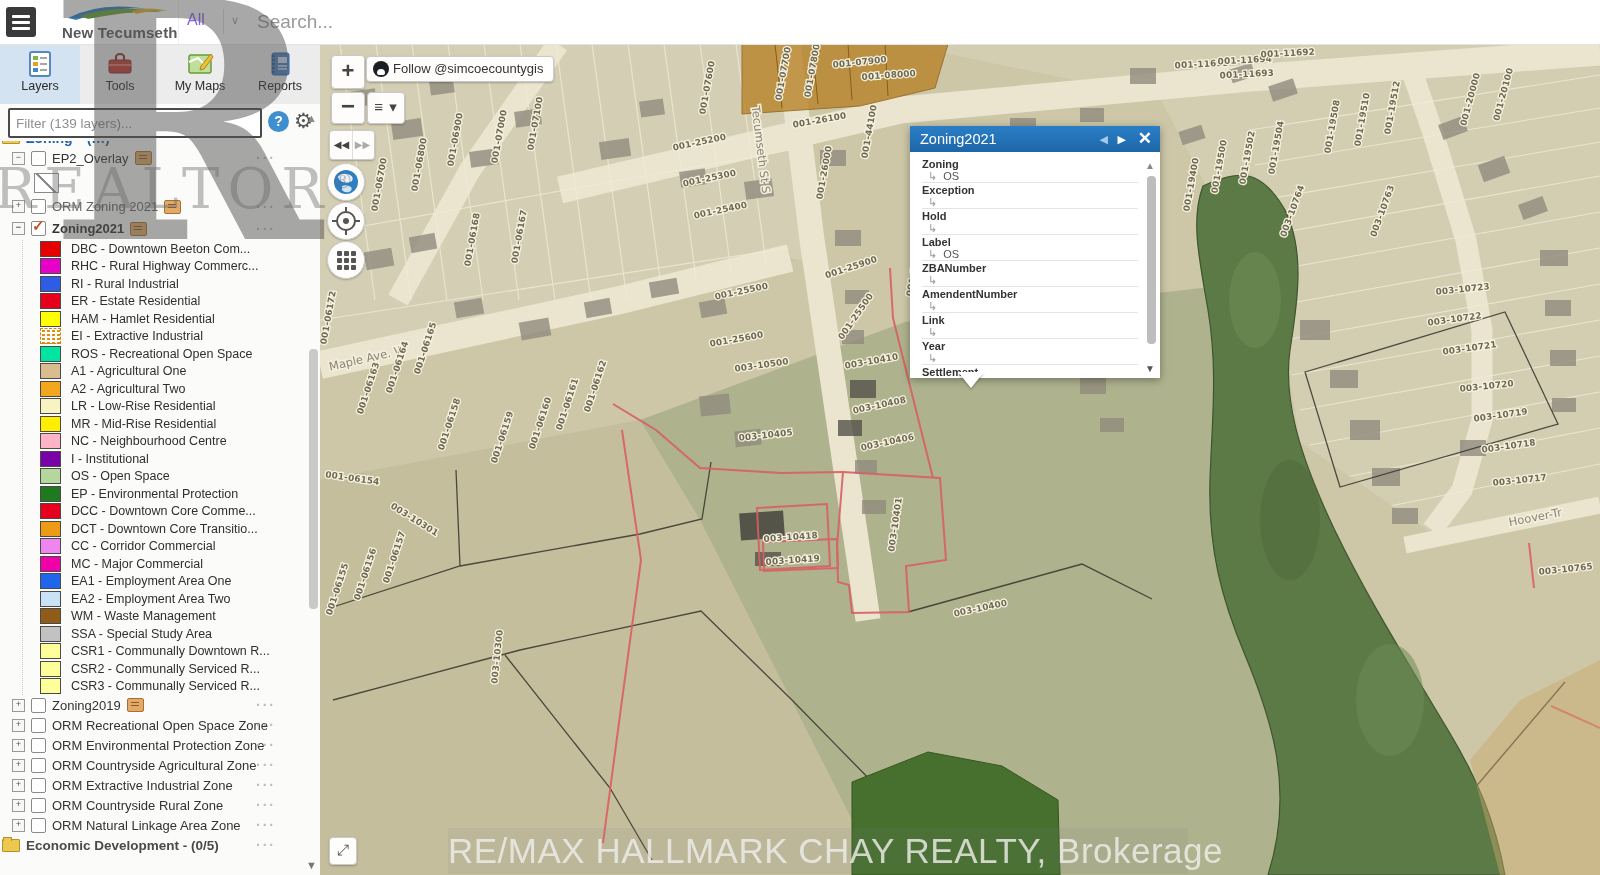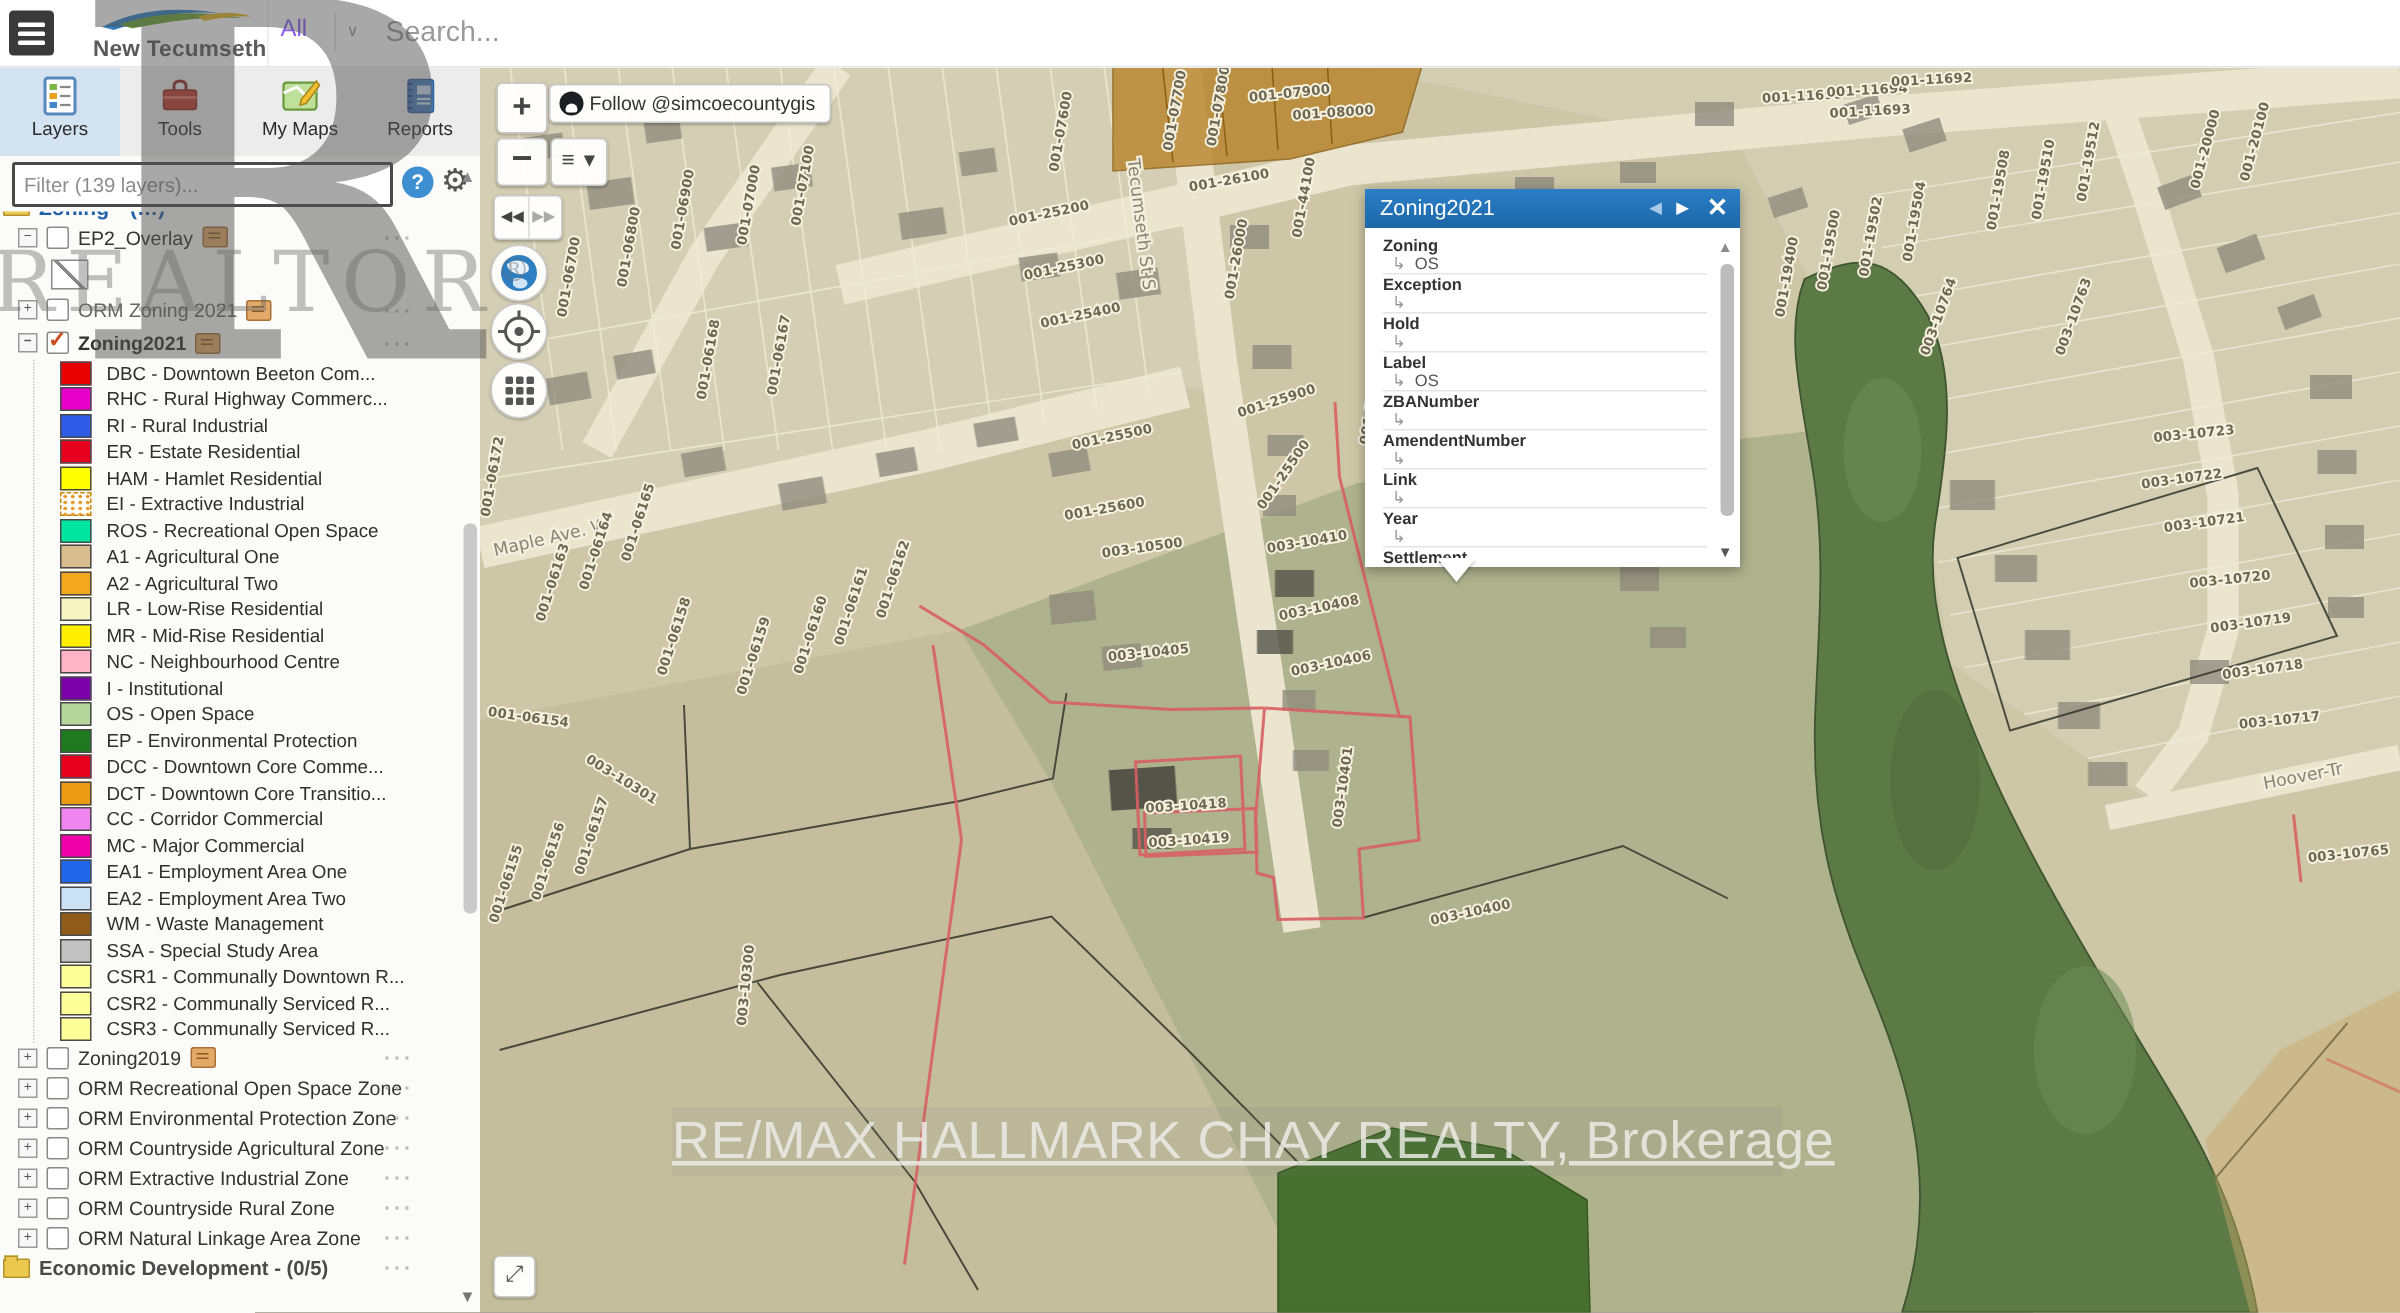--- a/index.html
+++ b/index.html
@@ -118,23 +118,23 @@
   
   .annot{position:absolute;left:898px;top:430px;z-index:18;display:flex;align-items:center;}
   .annot-text{margin-left:10px;font-size:15px;font-weight:600;color:#1b1b1b;white-space:nowrap;}
   
   .wm{position:absolute;pointer-events:none;z-index:50;}
   .wm-R{left:48px;top:-58px;font-family:"DejaVu Serif",serif;font-weight:bold;font-size:330px;
         color:rgba(82,82,82,.5);line-height:1.1;}
   .wm-realtor{left:-6px;top:156px;font-family:"DejaVu Serif",serif;font-size:56px;
         color:rgba(105,105,105,.42);letter-spacing:8px;white-space:nowrap;}
   .wm-realtor sup{font-size:22px;}
-  .wm-remax{left:448px;top:738px;width:740px;text-align:center;font-size:35px;
+  .wm-remax{left:448px;top:828px;width:740px;text-align:center;font-size:35px;
         color:rgba(238,238,234,.82);letter-spacing:.5px;white-space:nowrap;
-        background:rgba(130,130,130,.10);padding:3px 0;text-decoration:underline;}
+        background:rgba(130,130,130,.10);padding:3px 0;}
 </style>
 </head>
 <body>
 
 <div id="app">
 
   <svg id="mapsvg" viewBox="320 44 1280 831">
     <defs>
       <clipPath id="clipUL">
           <polygon points="320,44 788,44 812,262 790,258 620,302 320,368"></polygon>

